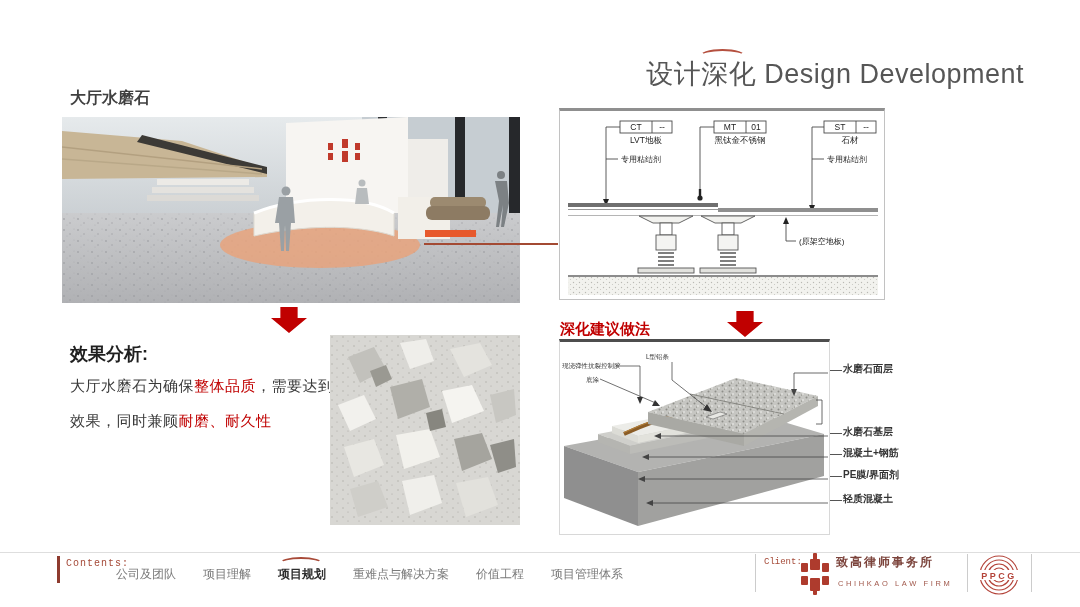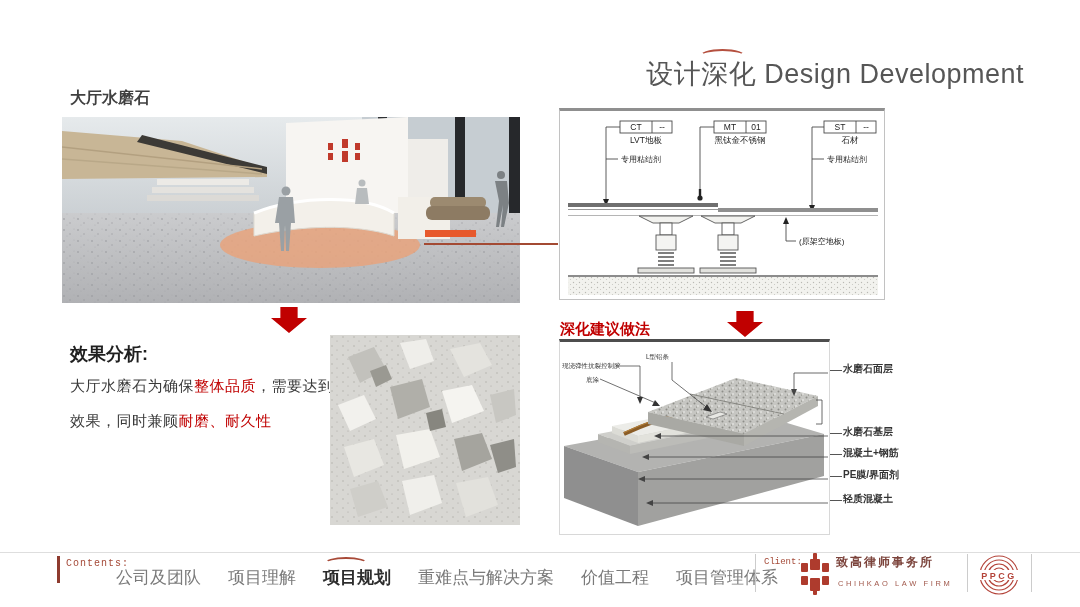--- a/index.html
+++ b/index.html
@@ -37,21 +37,21 @@
     border:1px solid #c2c2c2; border-top:3px solid #8f8f8f;text-align:right; }
   .sug-box { position:absolute; left:559px; top:339px; width:271px; height:196px; background:#fff;
     border:1px solid #d8d8d8; border-top:3px solid #4d4d4d; }
   .layer-label { position:absolute; left:843px; font-size:10px; font-weight:bold; color:#333; white-space:nowrap; }
   .leader-h { position:absolute; left:830px; width:12px; height:1px; background:#555; }
 
   
   .footer-rule { position:absolute; left:0; top:552px; width:1080px; height:1px; background:#dedede; }
   .contents-tick { position:absolute; left:57px; top:556px; width:3px; height:27px; background:#8e3b2e; }
   .contents-label { position:absolute; left:66px; top:558px; font-family:"Liberation Mono", monospace; font-size:10px; color:#a54a38; letter-spacing:1px; }
-  .footer-nav { position:absolute; left:116px; top:566px; display:flex; gap:27px; font-family:"Liberation Serif", serif; font-size:17px; color:#7a7a7a; }
+  .footer-nav { position:absolute; left:116px; top:566px; display:flex; gap:27px; font-family:"Liberation Serif", serif; font-size:12px; color:#7a7a7a; }
   .nav-item { position:relative; cursor:pointer; white-space:nowrap; }
   .nav-item.active { color:#2d2d2d; font-weight:bold; }
   .nav-arc { position:absolute; left:1px; top:-9px; width:44px; height:13px; border:2px solid transparent; border-top:2px solid #a84a38; border-radius:50%; }
   .v-div { position:absolute; top:554px; width:1px; height:38px; background:#cccccc; }
   .client-label { position:absolute; left:764px; top:557px; font-family:"Liberation Mono", monospace; font-size:9px; color:#a54a38; }
   .client-logo { position:absolute; left:799px; top:553px; }
   .client-name { position:absolute; left:836px; top:554px; font-family:"Liberation Serif", serif; font-size:12px; font-weight:bold; color:#7c443c; letter-spacing:2px; white-space:nowrap; }
   .client-name-en { position:absolute; left:838px; top:579px; font-size:7.5px; color:#a0574a; letter-spacing:2.6px; white-space:nowrap; }
   .ppcg { position:absolute; left:977px; top:553px; }
 </style>

